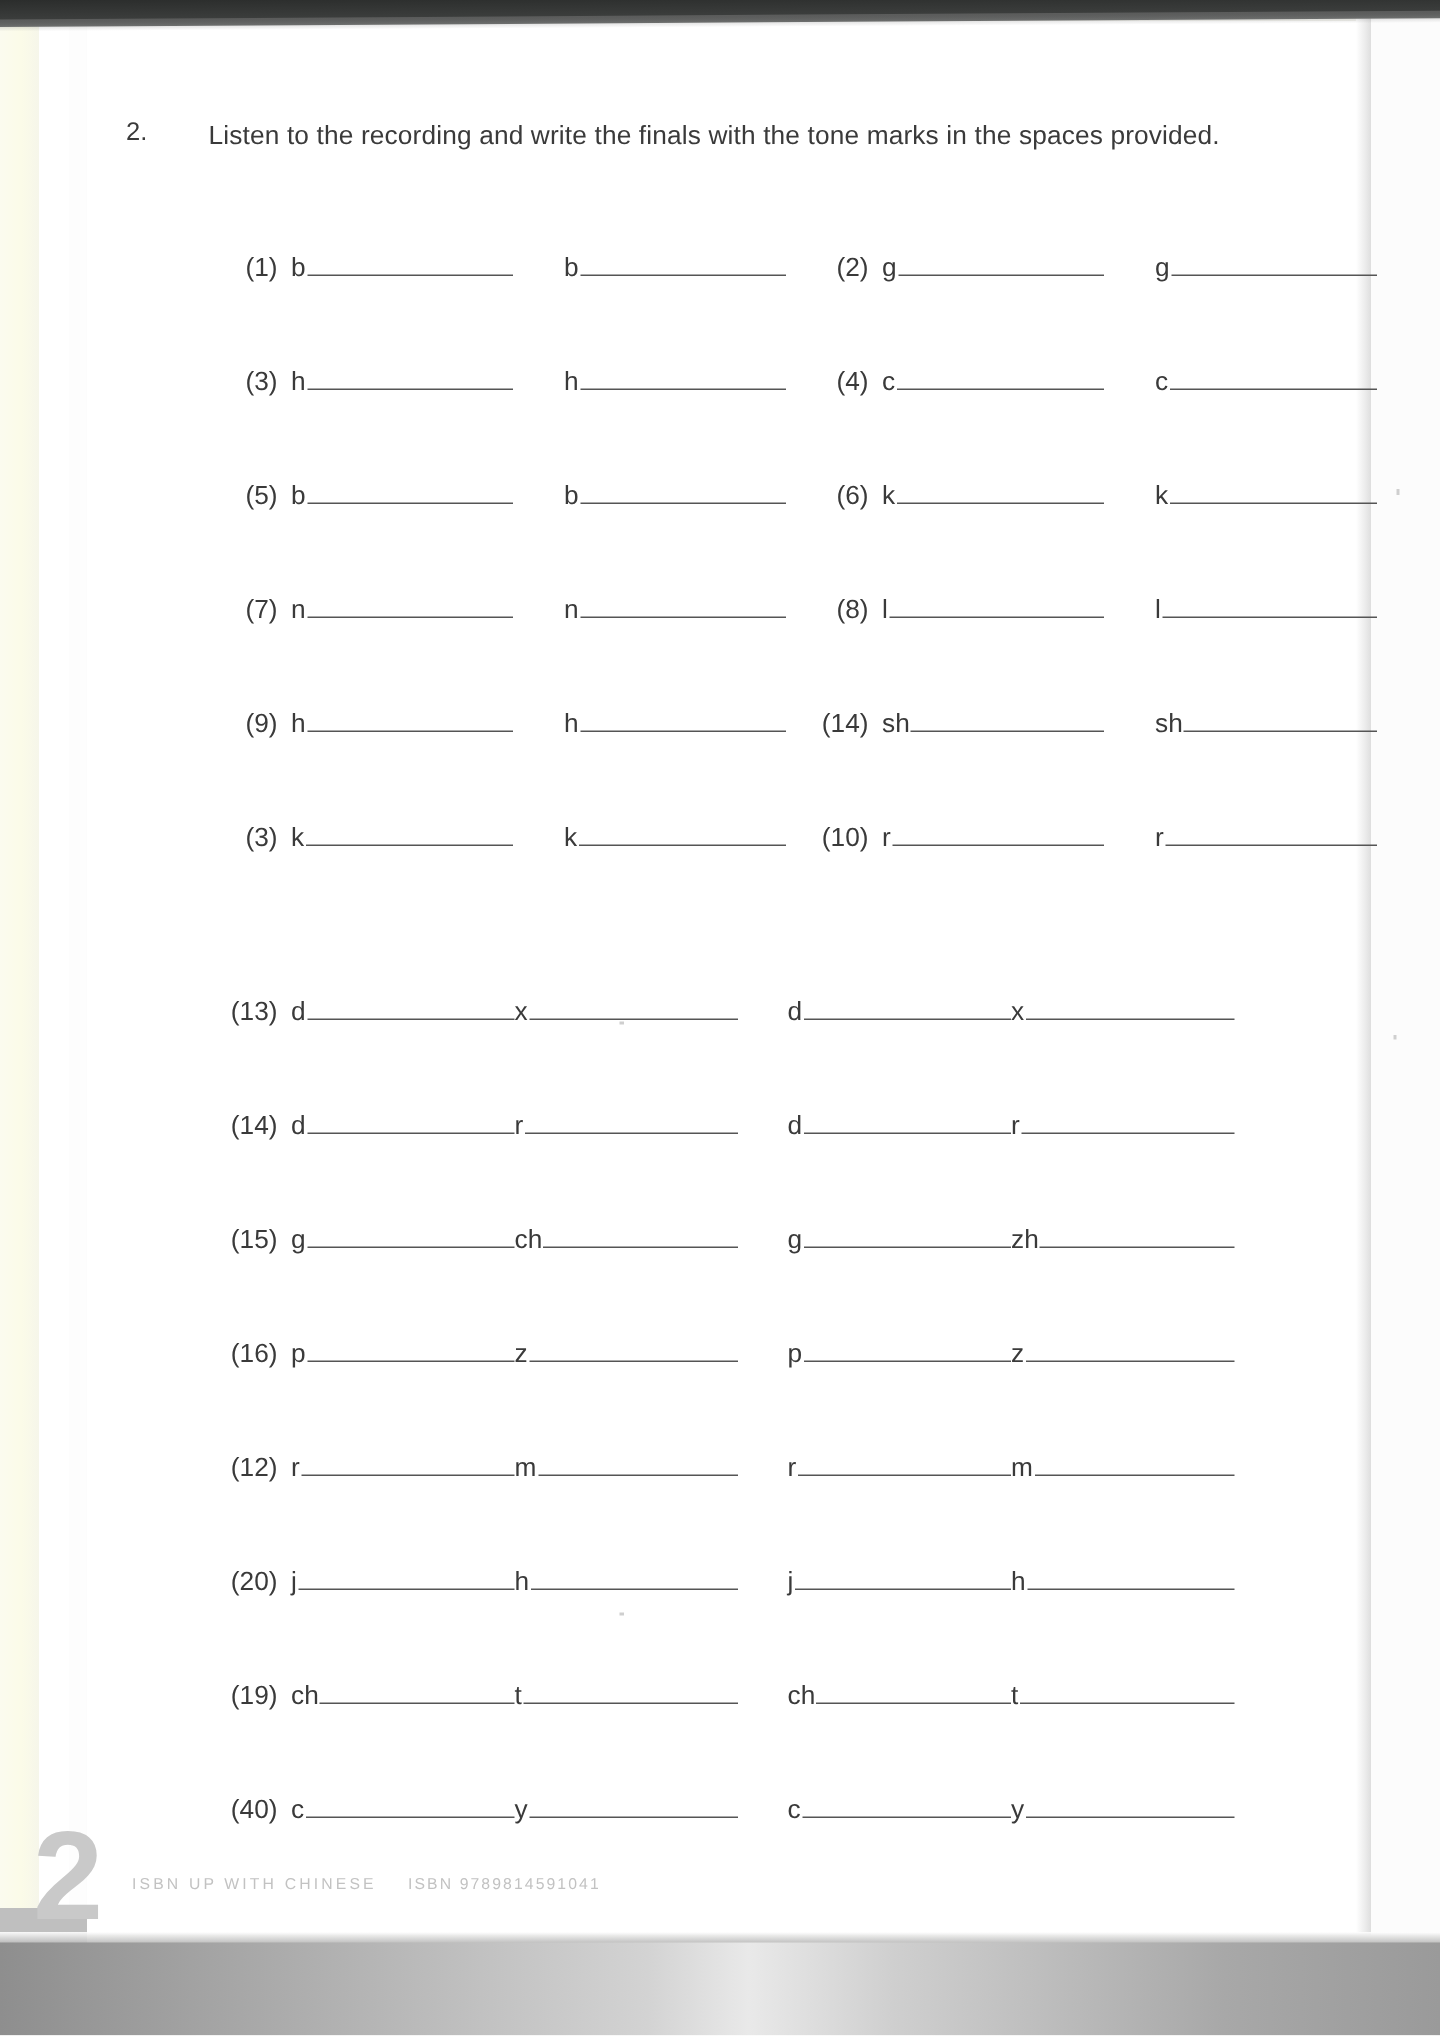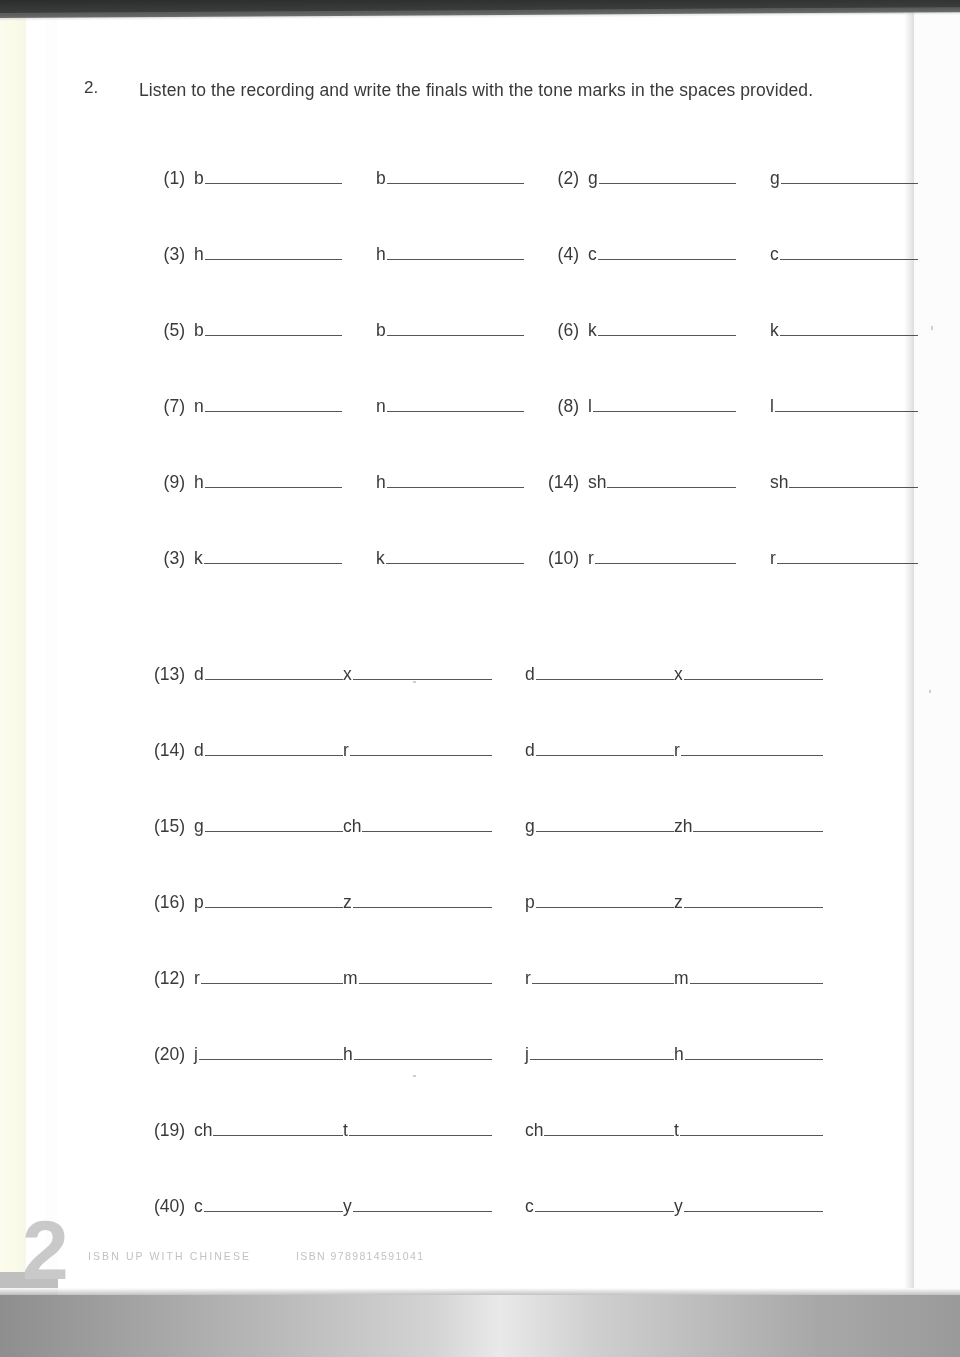--- a/index.html
+++ b/index.html
@@ -232,21 +232,20 @@
     white-space: pre;
   }
   .footer-isbn {
     position: absolute;
     left: 272px;
     top: 1250px;
     font-size: 10.5px;
     letter-spacing: 1.4px;
     color: #c2c2c2;
     white-space: pre;
-    margin-left: 24px;
   }
   .speck {
     position: absolute;
     background: #cfcfcf;
   }
 </style>
 </head>
 <body>
 
 <div id="page">

